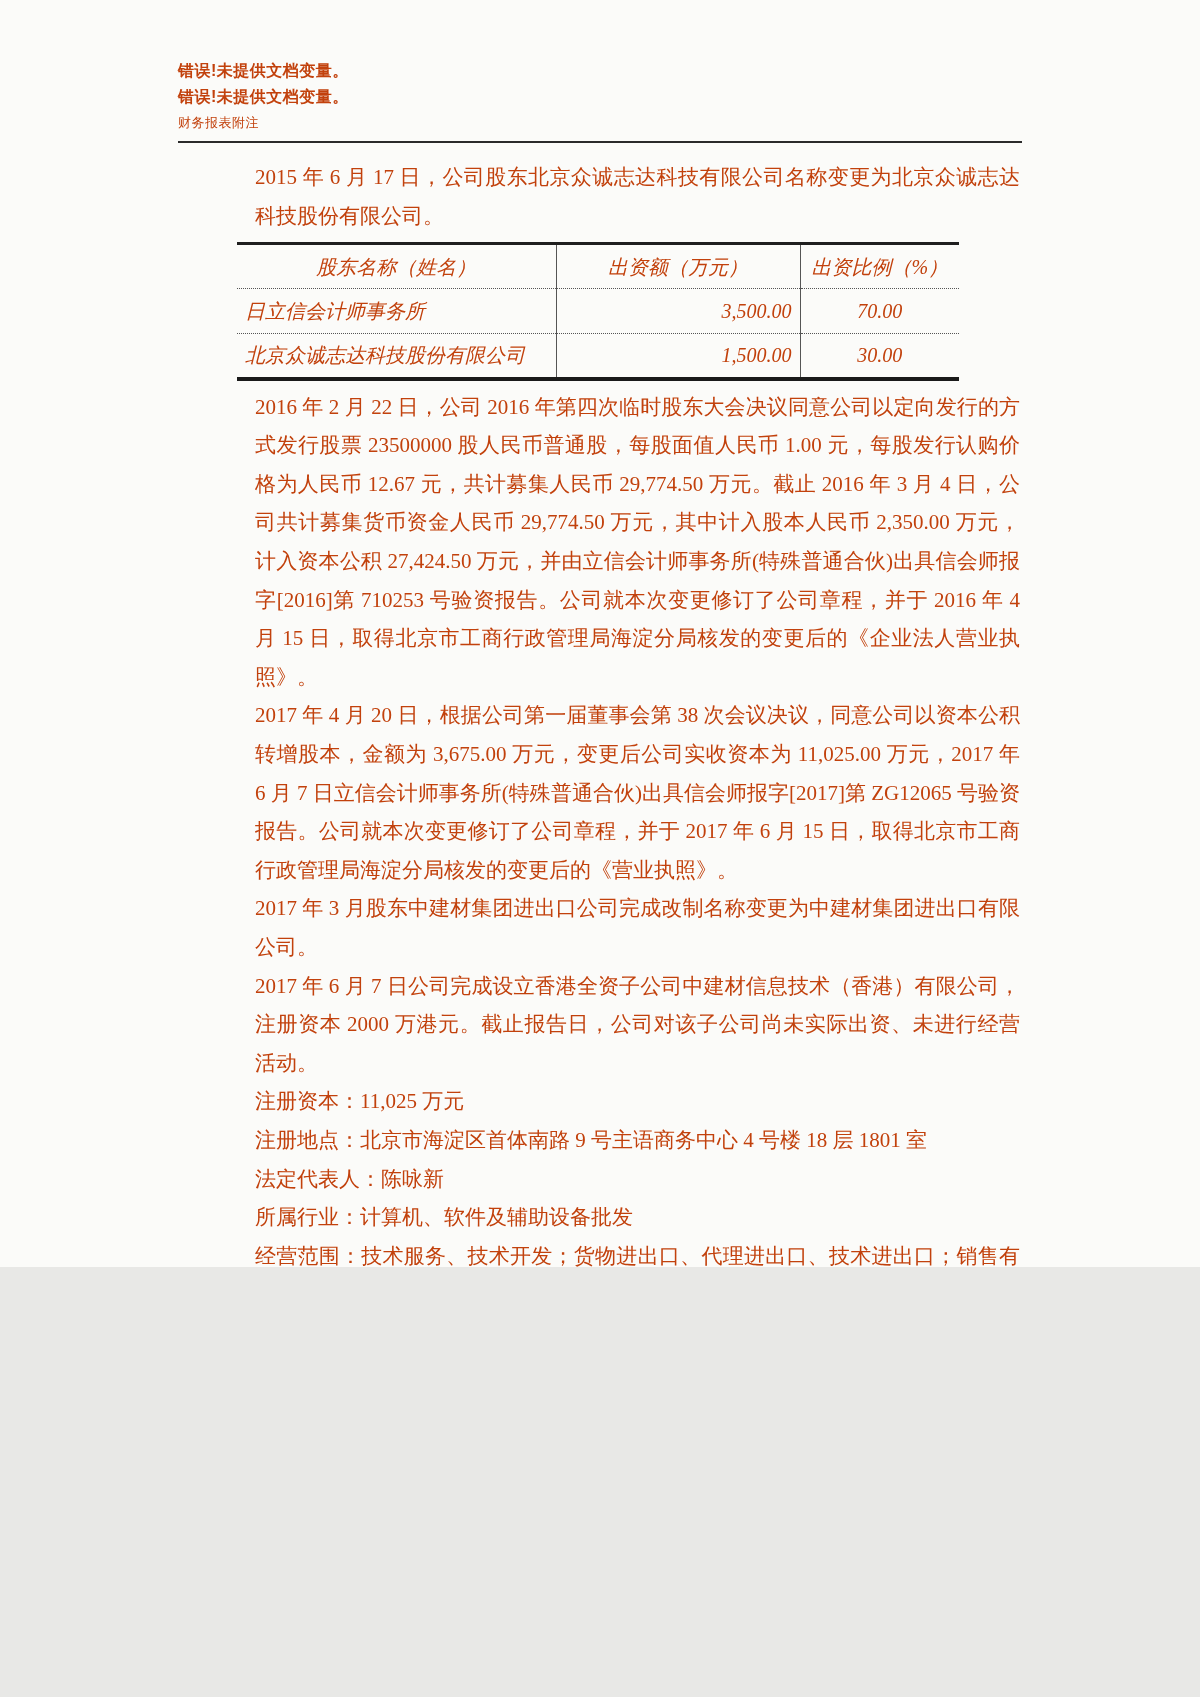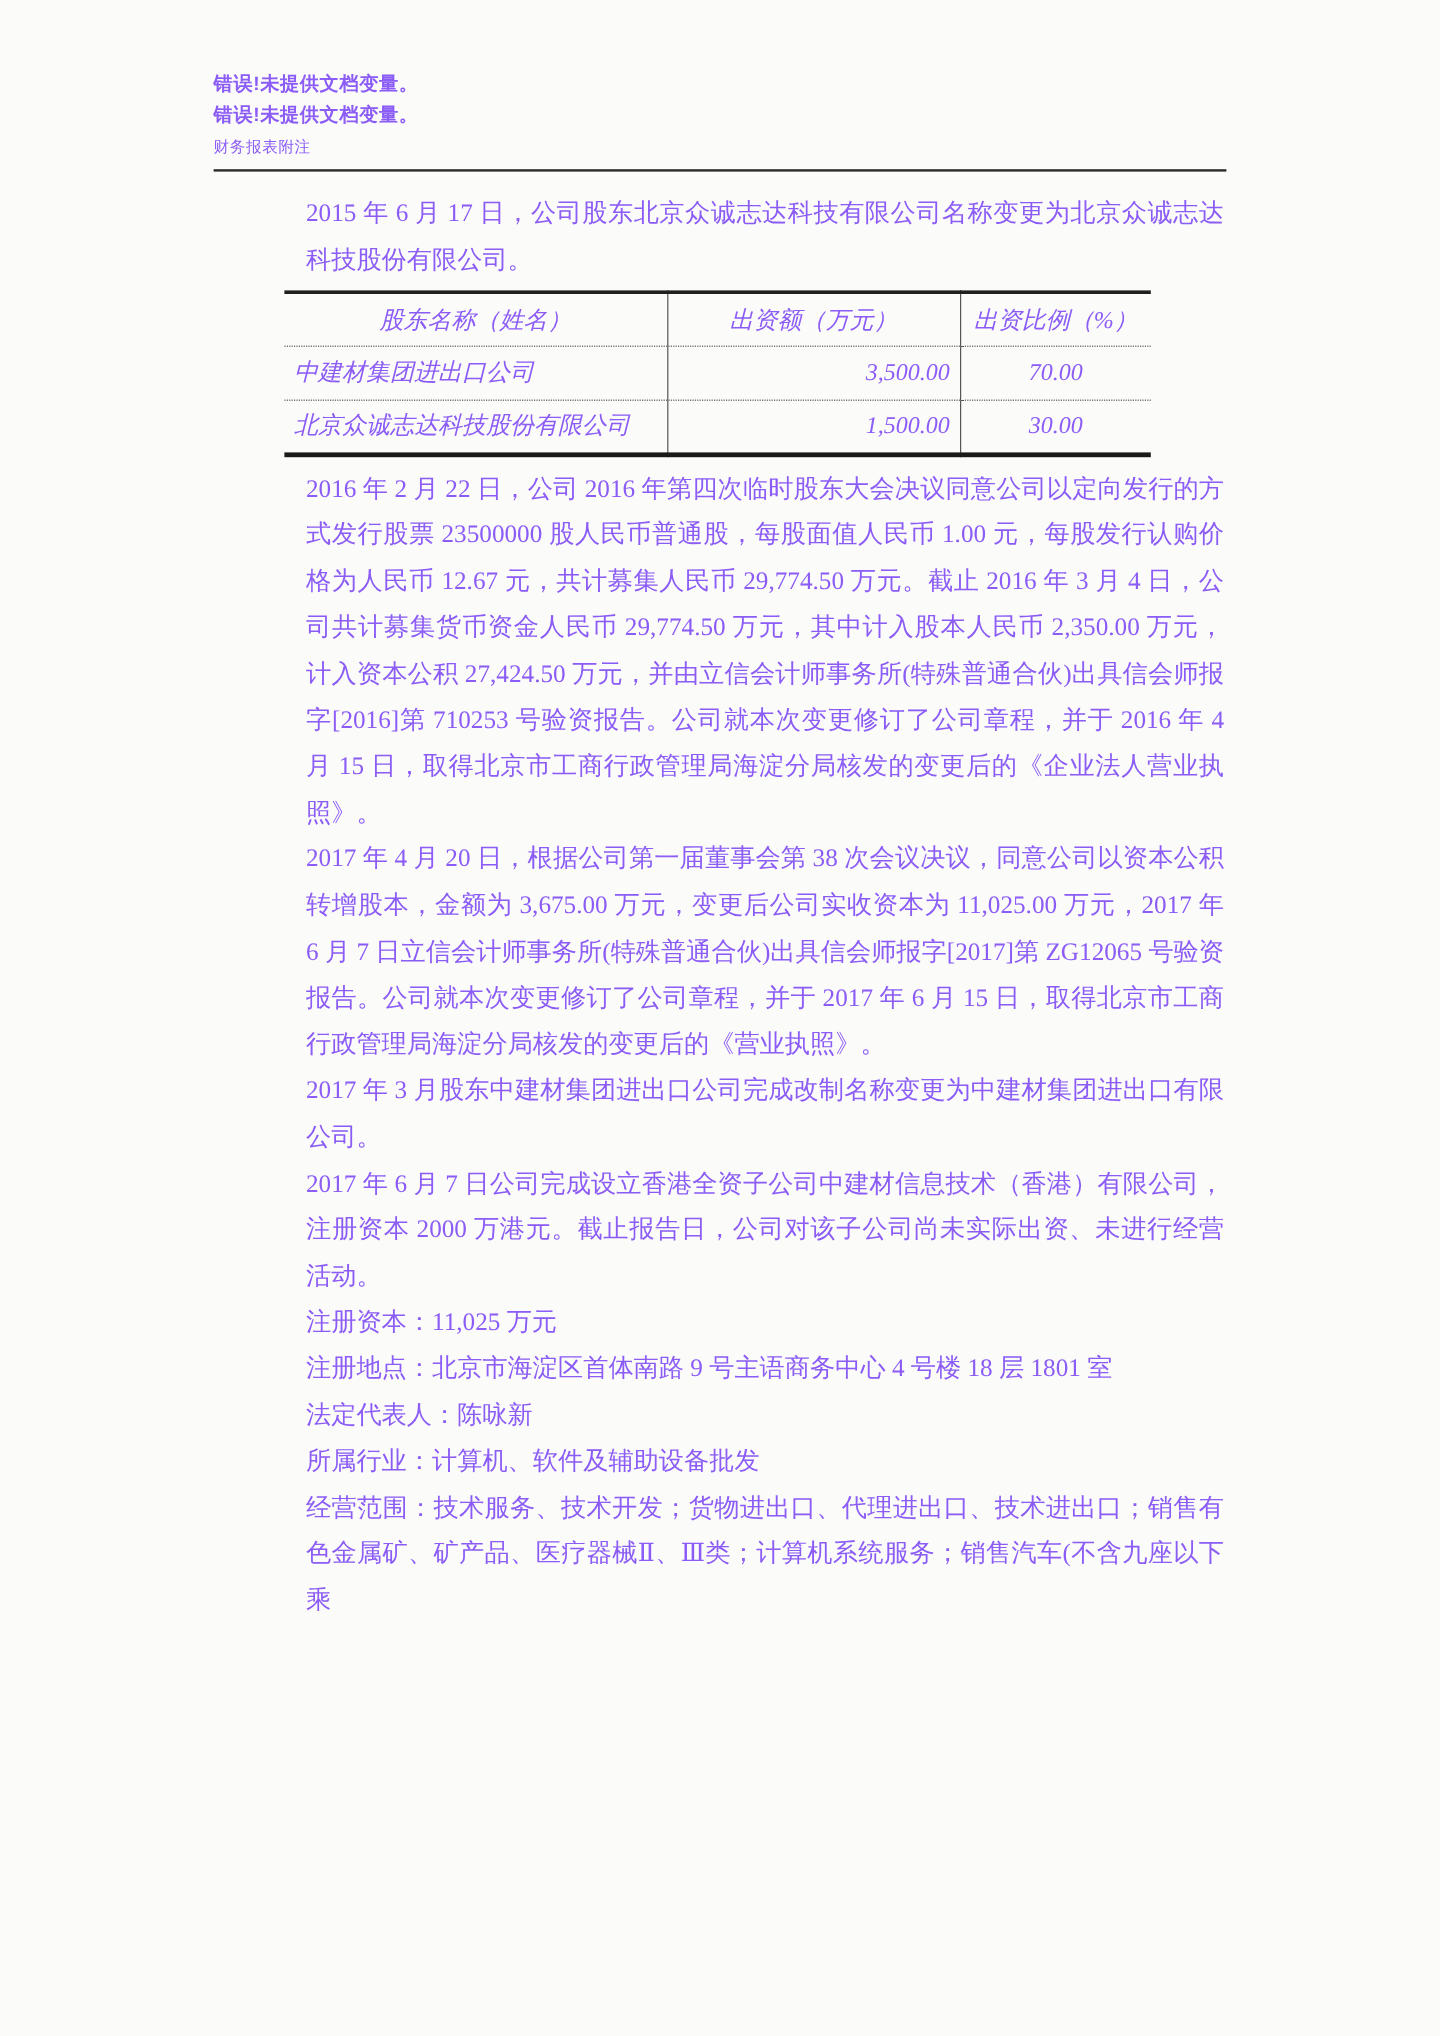--- a/index.html
+++ b/index.html
@@ -3,24 +3,24 @@
 <meta charset="utf-8">
 <style>
   html, body {
     margin: 0;
     padding: 0;
     background: #e8e8e6;
   }
   .page {
     position: relative;
     width: 1200px;
-    height: 1697px;
+    height: 1267px;
     margin: 0 auto;
     background: #fbfbf9;
-    color: #8b5cf6;
+    color: #c2410c;
     font-family: "Liberation Serif", "DejaVu Serif", serif;
     overflow: hidden;
     box-sizing: border-box;
   }
   
   .hdr {
     padding: 58px 178px 0 178px;
   }
   .hdr-line {
     font-size: 17px;
@@ -111,21 +111,21 @@
         </colgroup>
       <thead>
         <tr>
           <th>股东名称（姓名）</th>
           <th>出资额（万元）</th>
           <th>出资比例（%）</th>
         </tr>
       </thead>
       <tbody>
         <tr>
-          <td class="al">中建材集团进出口公司</td>
+          <td class="al">日立信会计师事务所</td>
           <td class="ar">3,500.00</td>
           <td class="ac">70.00</td>
         </tr>
         <tr>
           <td class="al">北京众诚志达科技股份有限公司</td>
           <td class="ar">1,500.00</td>
           <td class="ac">30.00</td>
         </tr>
       </tbody>
     </table>

